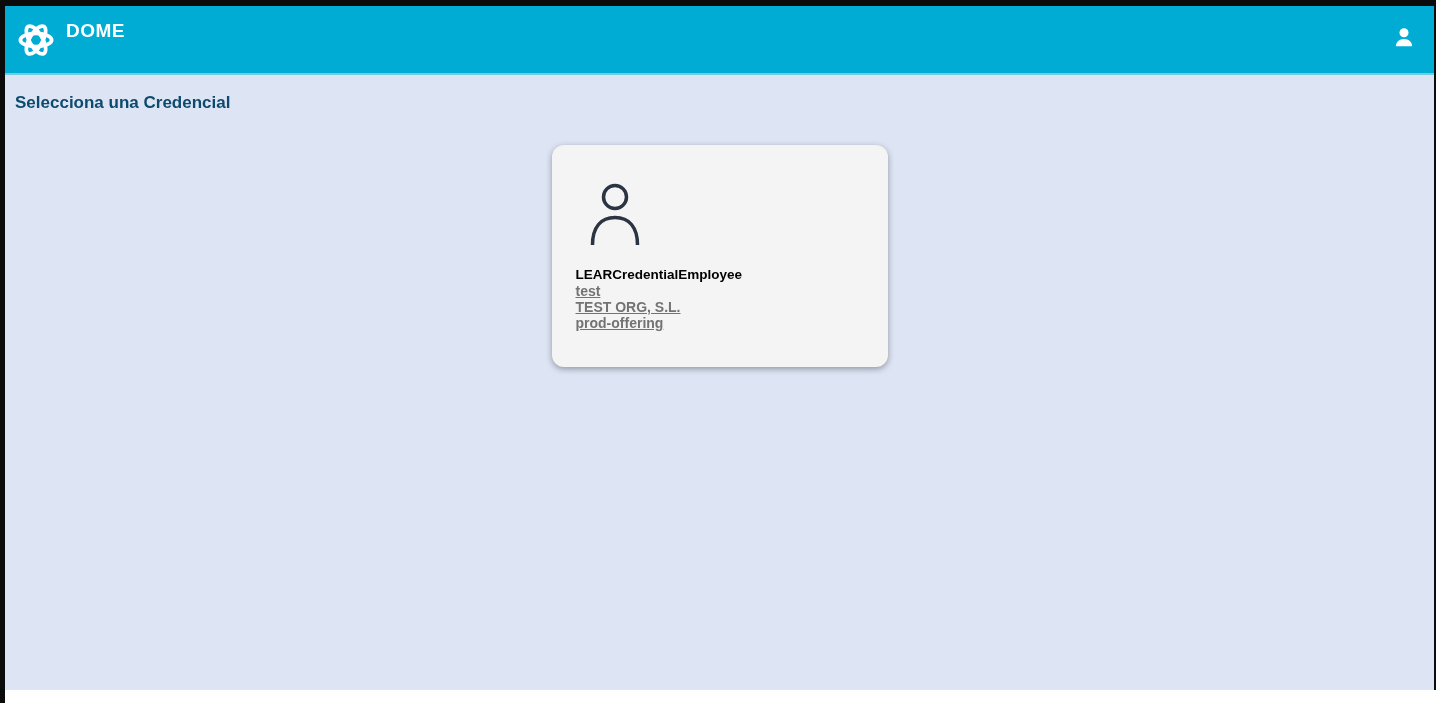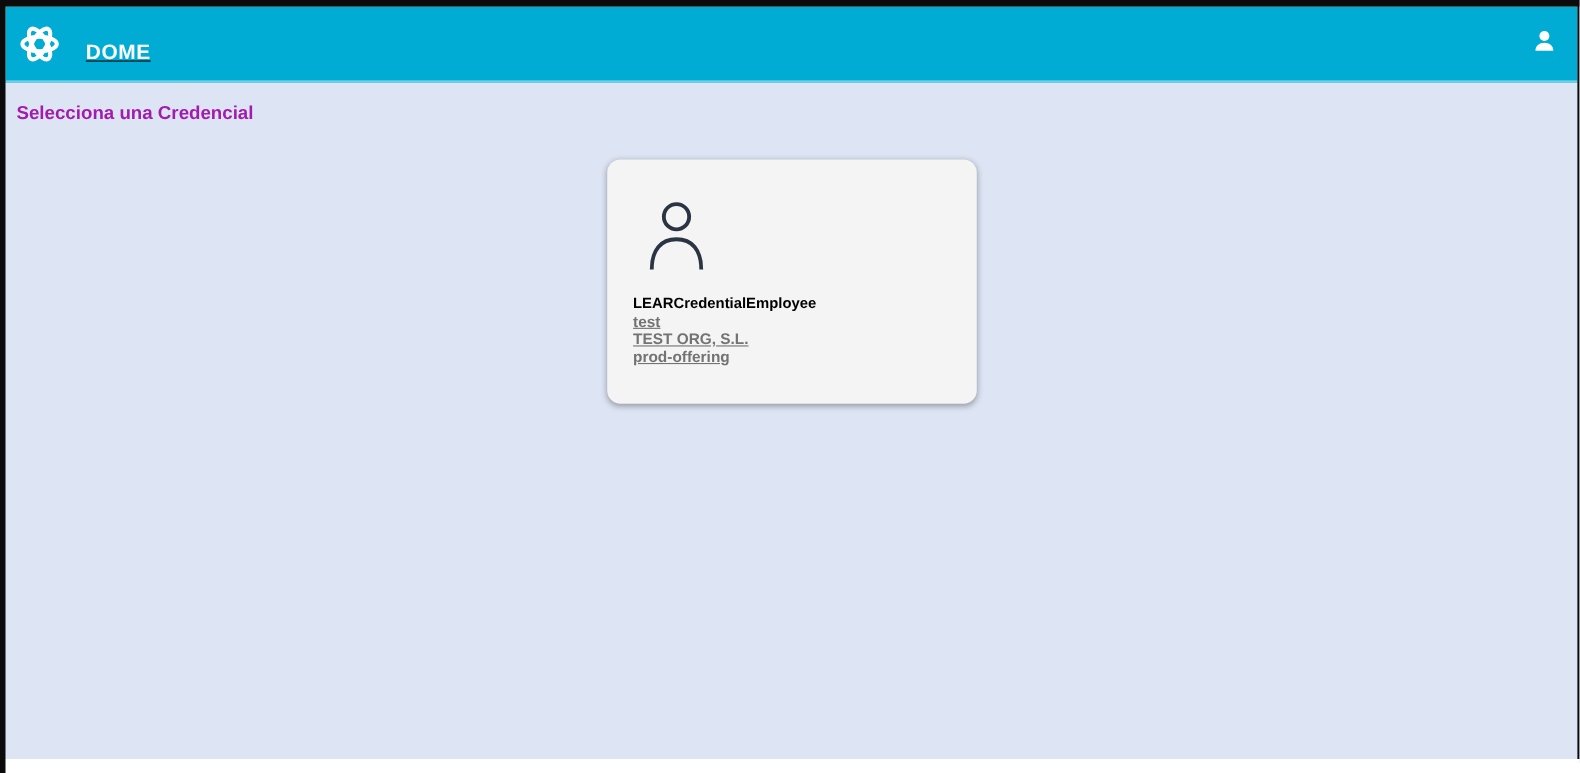--- a/index.html
+++ b/index.html
@@ -26,24 +26,23 @@
     height: 69px;
     background: #00acd4;
     border-bottom: 2px solid #6fcde6;
     display: flex;
     align-items: center;
     padding: 0 14px 0 9px;
     z-index: 5;
   }
   .brand {
     display: flex;
-    align-items: flex-end;
-    gap: 20px;
+    align-items: flex-start;
+    gap: 8px;
     cursor: pointer;
-    text-decoration: underline;
   }
   .brand svg { display: block; }
   .brand-text {
     color: #ffffff;
     font-size: 19px;
     font-weight: 700;
     letter-spacing: 0.5px;
   }
   .header-spacer { flex: 1; }
   .user-button {
@@ -55,21 +54,21 @@
 
   
   .main {
     position: absolute;
     top: 77px; left: 5px; right: 2px; bottom: 13px;
   }
   .page-title {
     margin: 16px 0 0 10px;
     font-size: 17px;
     font-weight: 700;
-    color: #a21caf;
+    color: #0c4a6e;
   }
 
   .credential-card {
     width: 336px;
     height: 222px;
     margin: 32px auto 0 auto;
     background: #f4f4f4;
     border-radius: 12px;
     box-shadow: 0 2px 6px rgba(0,0,0,0.35);
     padding: 38px 24px 0 24px;

